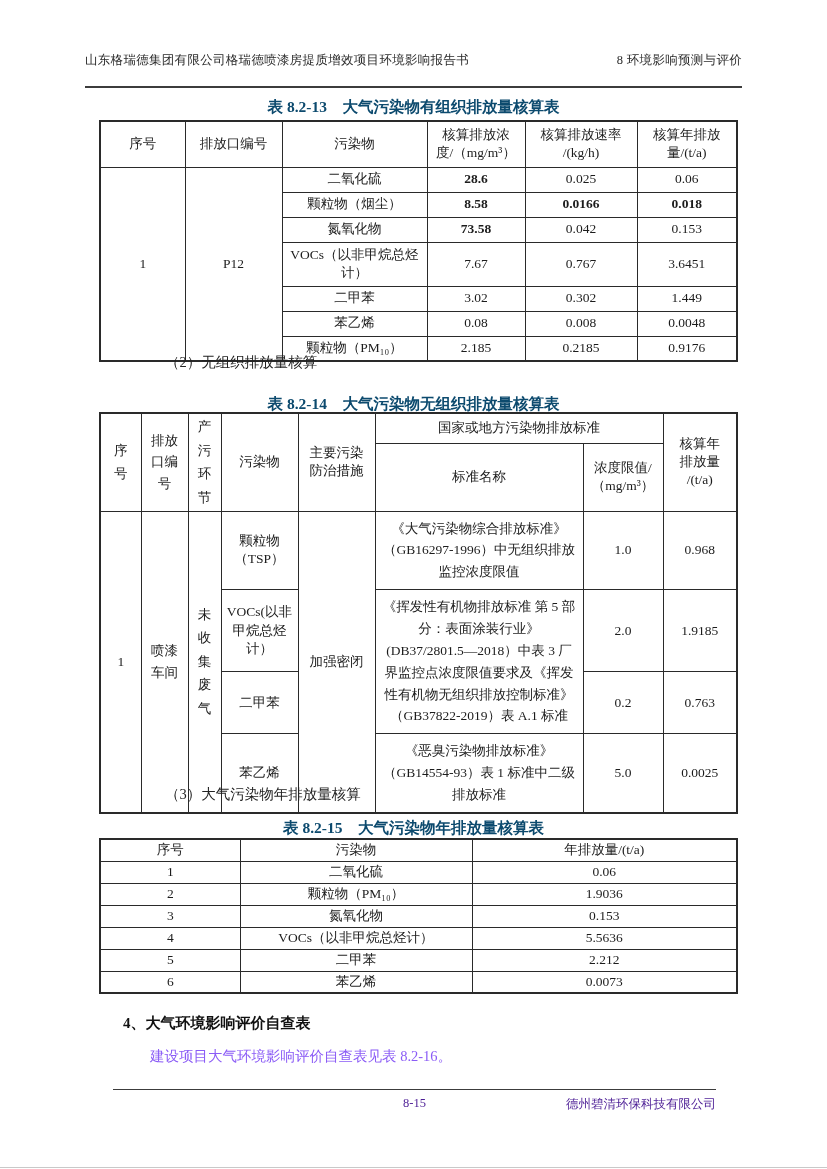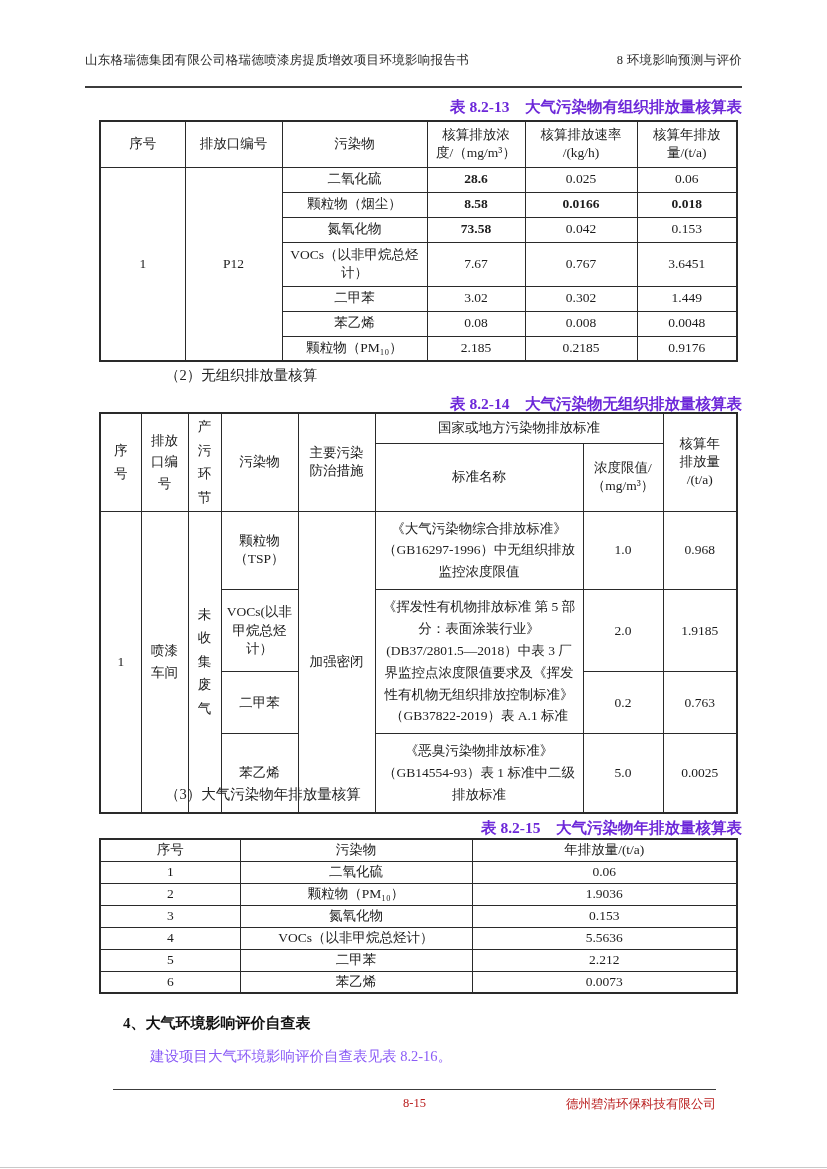--- a/index.html
+++ b/index.html
@@ -10,26 +10,26 @@
   }
   .page{position:relative;width:827px;height:1169px;}
 
   
   .doc-header{position:absolute;left:85px;right:85px;top:52px;
     border-bottom:2px solid #3c3c3c;padding-bottom:17px;
     display:flex;justify-content:space-between;align-items:flex-end;
     font-size:12.5px;letter-spacing:.3px;color:#2b2b2b;}
 
   
-  .tbl-title{text-align:right;font-weight:bold;font-size:15.5px;color:#6d28d9;}
+  .tbl-title{text-align:center;font-weight:bold;font-size:15.5px;color:#0c4a6e;}
   .t1-title{position:absolute;left:85px;right:85px;top:97px;}
   .t2-title{position:absolute;left:85px;right:85px;top:394px;}
   .t3-title{position:absolute;left:85px;right:85px;top:818px;}
   .sec-label{position:absolute;left:165px;font-size:14.5px;color:#222;}
-  .s2{top:366px;}
+  .s2{top:353px;}
   .s3{top:785px;}
   .h4{position:absolute;left:123px;top:1014px;font-size:15px;font-weight:bold;color:#111;}
   .para{position:absolute;left:150px;top:1047px;font-size:14.5px;color:#8b5cf6;}
 
   
   table{border-collapse:collapse;table-layout:fixed;position:absolute;left:99px;
     font-size:13.5px;line-height:1.35;color:#1c1c1c;}
   table{border:2px solid #2a2a2a;}
   td{border:1px solid #2a2a2a;text-align:center;vertical-align:middle;
     padding:1px 3px;box-sizing:border-box;overflow:hidden;}
@@ -50,21 +50,21 @@
   #table2 tr.b1 td{height:73px;}
   #table2 tr.b2 td{height:77px;}
   #table2 tr.b3 td{height:58px;}
   #table2 tr.b4 td{height:62px;}
 
   #table3{top:838px;width:637px;}
   #table3 tr td{height:22px;}
 
   
   .doc-footer{position:absolute;left:113px;right:111px;top:1089px;
-    border-top:1.5px solid #3c3c3c;height:26px;font-size:12.5px;color:#b91c1c;}
+    border-top:1.5px solid #3c3c3c;height:26px;font-size:12.5px;color:#4c1d95;}
   .doc-footer .pageno{position:absolute;left:50%;transform:translateX(-50%);top:6px;}
   .doc-footer .company{position:absolute;right:0;top:6px;}
   .page-edge{position:absolute;left:0;right:0;bottom:1px;border-top:1px solid #c9c9c9;}
 </style>
 </head>
 <body>
 
 <div class="page">
 
   <div class="doc-header">

